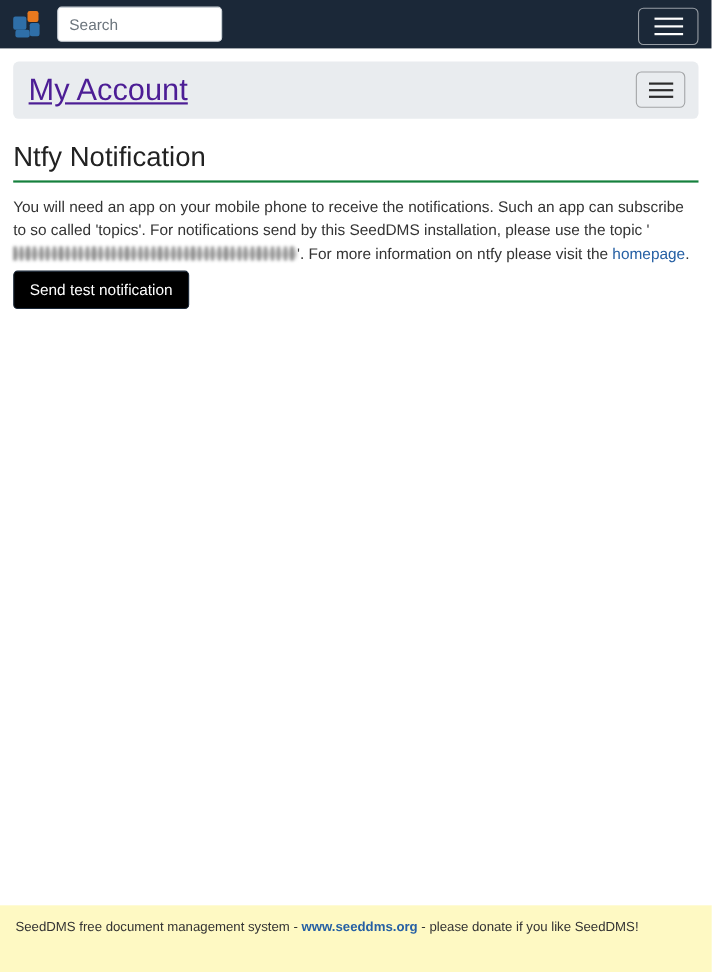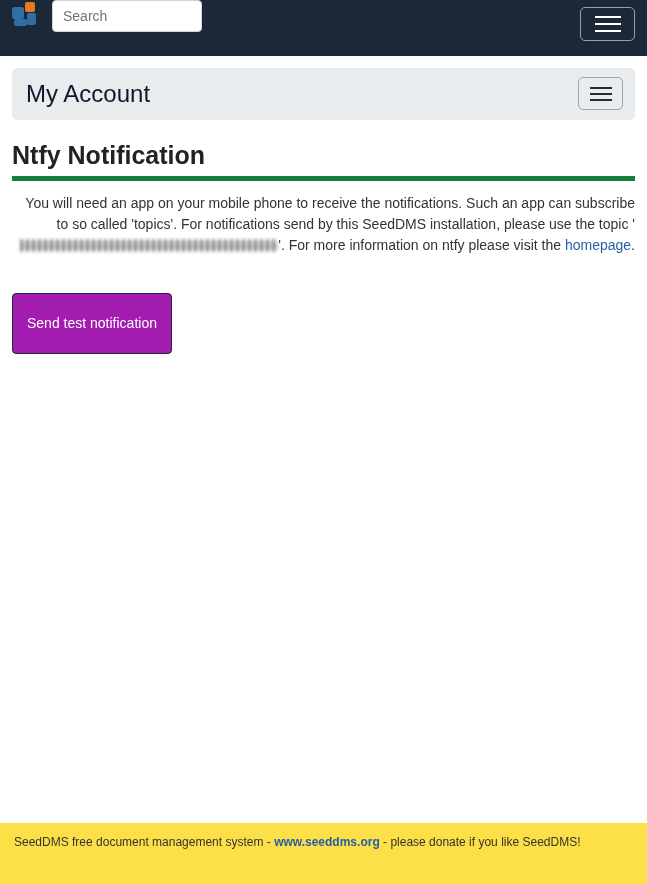--- a/index.html
+++ b/index.html
@@ -10,23 +10,24 @@
     height: 884px;
     background: #ffffff;
     font-family: "Liberation Sans", sans-serif;
     font-size: 14px;
     color: #333333;
     overflow: hidden;
   }
 
   
   .navbar {
-    height: 56px;
+    height: 44px;
     background: #1b2838;
     display: flex;
+    align-items: center;
     padding: 0 12px;
     position: relative;
   }
   .brand-logo {
     width: 30px;
     height: 28px;
     position: relative;
     flex: 0 0 auto;
     margin-right: 10px;
   }
@@ -82,24 +83,25 @@
     margin: 12px 12px 0 12px;
     height: 52px;
     background: #e9ecef;
     border-radius: 5px;
     display: flex;
     align-items: center;
     padding: 0 14px;
     position: relative;
   }
   .page-header .title {
-    font-size: 24px;
-    color: #0f172a;
+    font-size: 28px;
+    color: #4c1d95;
     font-weight: normal;
     line-height: 1;
+    text-decoration: underline;
   }
   .header-toggler {
     position: absolute;
     right: 12px;
     top: 9px;
     width: 45px;
     height: 33px;
     border: 1px solid rgba(0,0,0,0.3);
     border-radius: 5px;
     background: transparent;
@@ -117,73 +119,72 @@
     height: 2px;
     background: #2b2b2b;
   }
 
   
   .content {
     padding: 0 12px;
   }
   h2.section-title {
     font-size: 25px;
-    font-weight: bold;
+    font-weight: normal;
     color: #222222;
     margin: 20px 0 6px 0;
     padding-bottom: 6px;
-    border-bottom: 5px solid #15803d;
+    border-bottom: 2px solid #15803d;
     line-height: 1.2;
   }
   p.body-text {
     font-size: 14px;
     line-height: 21px;
     color: #333333;
     margin: 12px 0 0 0;
-    text-align: right;
   }
   .topic-redacted {
     display: inline-block;
     width: 258px;
     height: 13px;
     vertical-align: -2px;
     background:
       repeating-linear-gradient(90deg,
         rgba(120,120,120,0.75) 0px, rgba(120,120,120,0.75) 3px,
         rgba(255,255,255,0.15) 3px, rgba(255,255,255,0.15) 6px),
       linear-gradient(180deg, #ffffff 0%, #c9c9c9 35%, #b3b3b3 60%, #ffffff 100%);
     filter: blur(1.6px);
     opacity: 0.95;
   }
   a.link {
     color: #2660a4;
     text-decoration: none;
   }
 
   .btn-test {
-    margin-top: 37px;
-    background: #a21caf;
+    margin-top: 5px;
+    background: #000000;
     color: #ffffff;
     border: 1px solid #1b2838;
     border-radius: 4px;
     font-size: 14px;
     font-family: "Liberation Sans", sans-serif;
-    padding: 22px 14px;
+    padding: 9px 14px;
     cursor: pointer;
     line-height: 1.1;
   }
 
   
   .footer {
     position: absolute;
     left: 0;
     right: 0;
     bottom: 0;
     height: 61px;
-    background: #fde047;
+    background: #fef9c3;
     padding: 11px 14px;
     font-size: 12px;
     line-height: 17px;
     color: #333333;
   }
   .footer a {
     color: #2660a4;
     text-decoration: none;
     font-weight: bold;
   }

